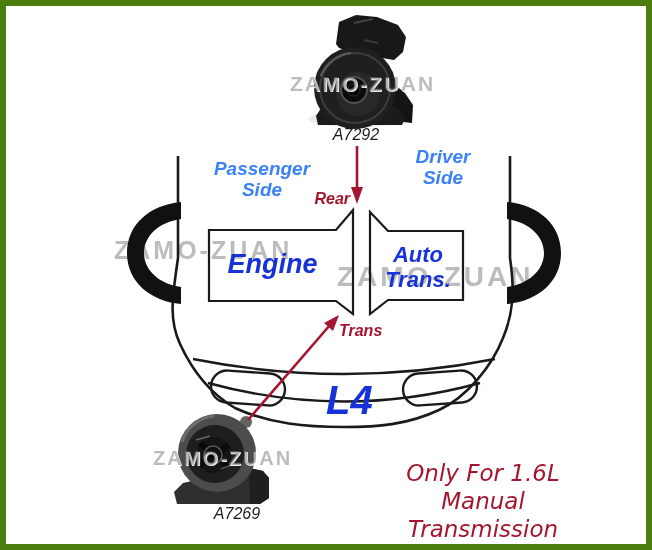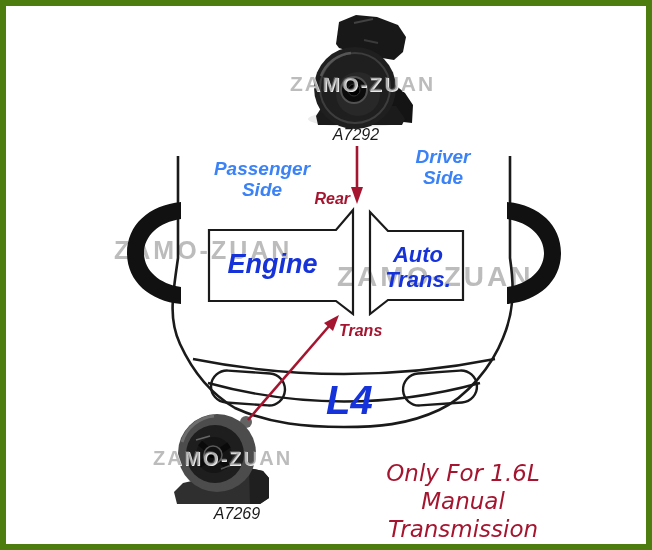--- a/index.html
+++ b/index.html
@@ -100,15 +100,15 @@
   <div class="label green" style="left:387px;top:140px;width:100px;">Driver
 Side</div>
   <div class="label red" style="left:300px;top:184px;width:44px;text-align:right;">Rear</div>
   <div class="label red" style="left:333px;top:316px;width:60px;">Trans</div>
   <div class="label blue" style="left:203px;top:244px;width:127px;font-size:27px;text-align:center;">Engine</div>
   <div class="label blue" style="left:370px;top:236px;width:84px;font-size:22px;line-height:25px;text-align:center;">Auto
 Trans.</div>
   <div class="label blue" style="left:320px;top:373px;width:60px;font-size:40px;">L4</div>
   <div class="label partnum" style="left:320px;top:120px;width:60px;">A7292</div>
   <div class="label partnum" style="left:201px;top:499px;width:60px;">A7269</div>
-  <div class="label note" style="left:348px;top:453px;width:218px;">Only For 1.6L
+  <div class="label note" style="left:368px;top:453px;width:218px;">Only For 1.6L
 Manual Transmission</div>
 </div>
 
 </body></html>

